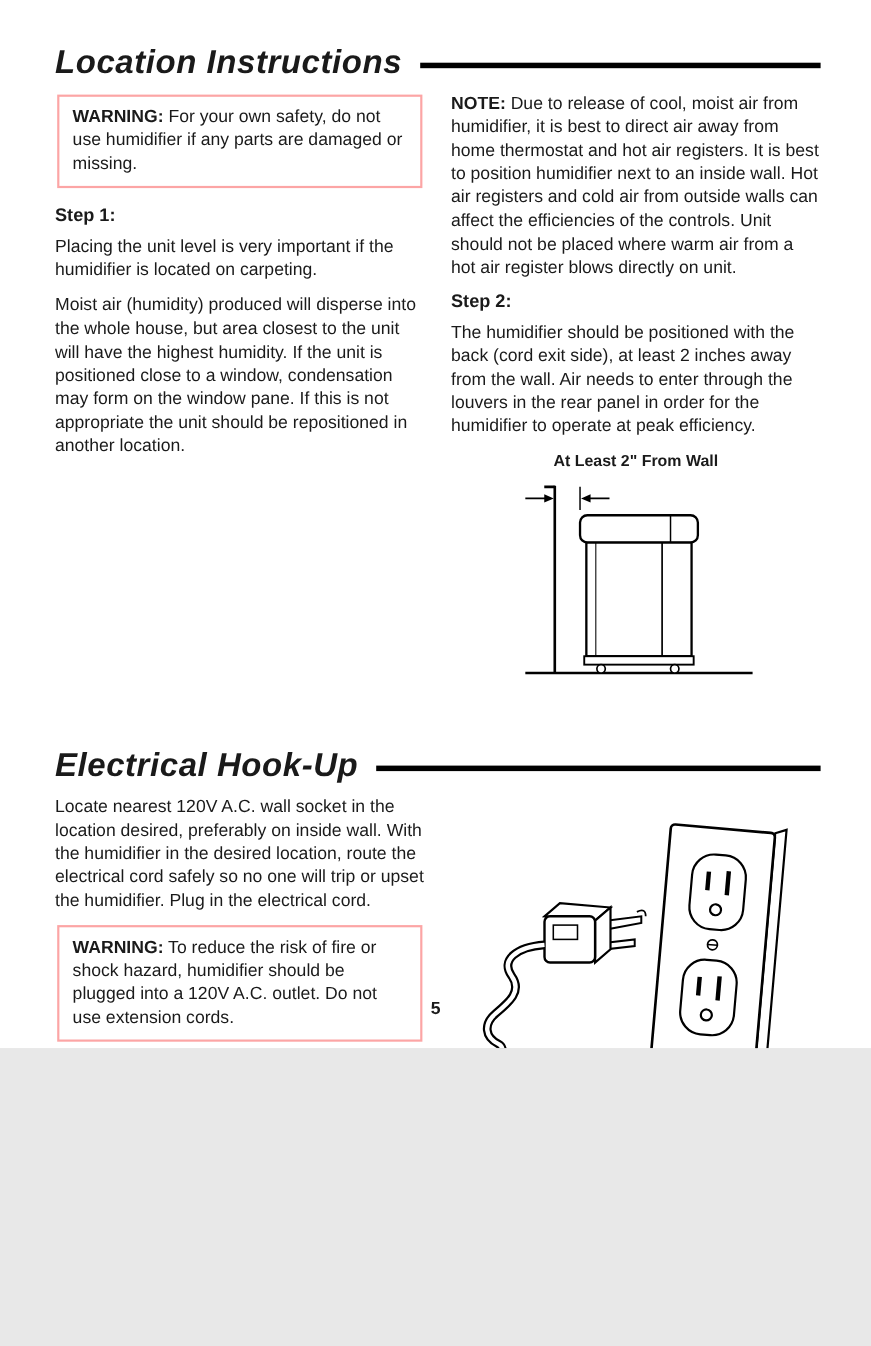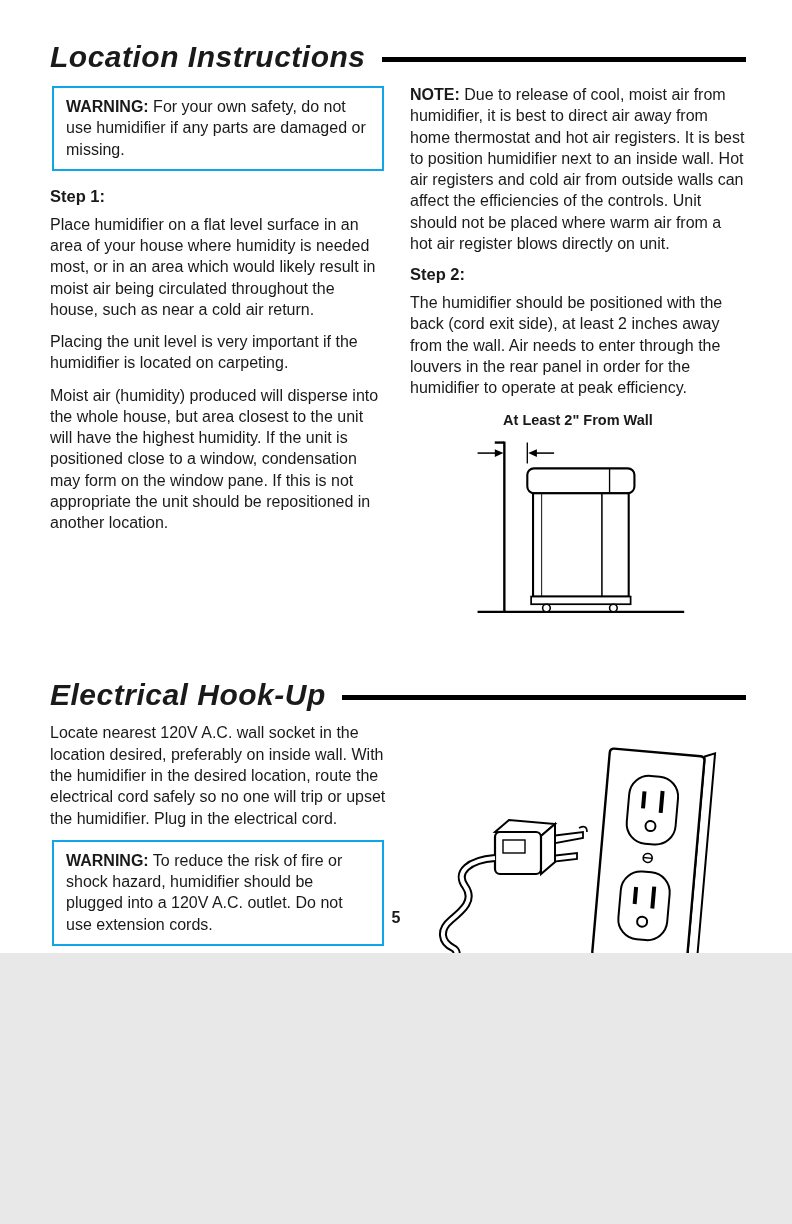--- a/index.html
+++ b/index.html
@@ -17,21 +17,21 @@
     white-space:nowrap;
   }
   .section-title .rule{
     flex:1;height:5px;background:#000;margin-left:16px;margin-top:4px;
   }
   .cols{display:flex;gap:24px;}
   .col{flex:1;min-width:0;}
   p{font-size:16px;line-height:1.33;margin:0 0 11px 0;}
   .bold{font-weight:bold;}
   .warning-box{
-    border:2px solid #0ea5e9;padding:8px 12px 9px 12px;margin:2px 2px 15px 2px;
+    border:2px solid #fca5a5;padding:8px 12px 9px 12px;margin:2px 2px 15px 2px;
   }
   .warning-box p{margin:0;}
   .step-heading{font-weight:bold;font-size:16.5px;margin:10px 0 8px 0;}
   .first-heading{margin-top:16px;}
   .diagram{margin-top:14px;text-align:center;}
   .diagram-caption{font-weight:bold;font-size:14.5px;margin-bottom:4px;}
   .diagram svg{display:inline-block;}
   .section2{margin-top:42px;}
   .page-number{
     position:absolute;bottom:26px;left:0;width:100%;text-align:center;
@@ -50,21 +50,20 @@
     </div>
 
     <div class="cols">
 
       <div class="col">
         <div class="warning-box">
           <p><span class="bold">WARNING:</span><span> For your own safety, do not use humidifier if any parts are damaged or missing.</span></p>
         </div>
 
         <div class="step-heading first-heading">Step 1:</div>
-        <p>Place humidifier on a flat level surface in an area of your house where humidity is needed most, or in an area which would likely result in moist air being circulated throughout the house, such as near a cold air return.</p>
         <p>Placing the unit level is very important if the humidifier is located on carpeting.</p>
         <p>Moist air (humidity) produced will disperse into the whole house, but area closest to the unit will have the highest humidity. If the unit is positioned close to a window, condensation may form on the window pane. If this is not appropriate the unit should be repositioned in another location.</p>
       </div>
 
       <div class="col">
         <p><span class="bold">NOTE:</span><span> Due to release of cool, moist air from humidifier, it is best to direct air away from home thermostat and hot air registers. It is best to position humidifier next to an inside wall. Hot air registers and cold air from outside walls can affect the efficiencies of the controls. Unit should not be placed where warm air from a hot air register blows directly on unit.</span></p>
 
         <div class="step-heading">Step 2:</div>
         <p>The humidifier should be positioned with the back (cord exit side), at least 2 inches away from the wall. Air needs to enter through the louvers in the rear panel in order for the humidifier to operate at peak efficiency.</p>
 

